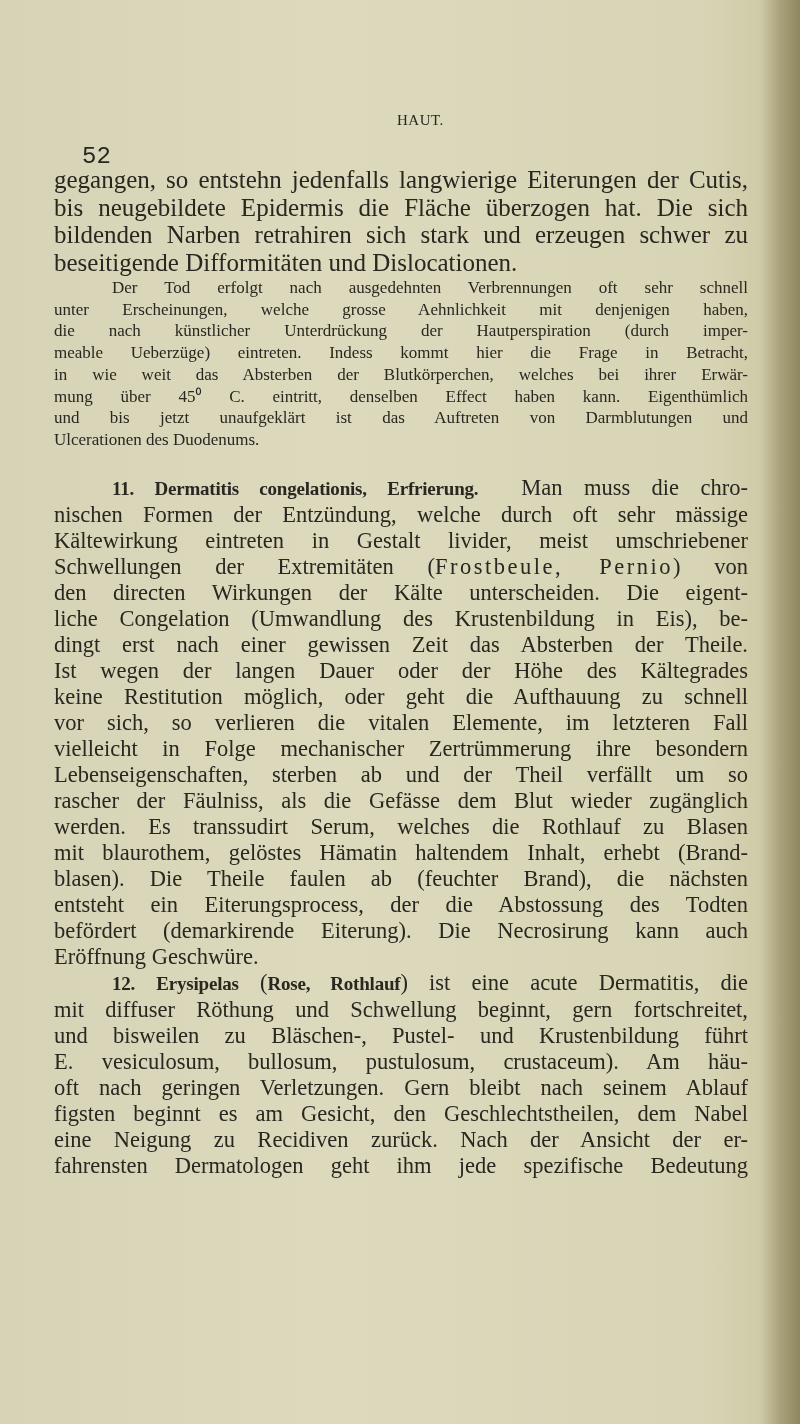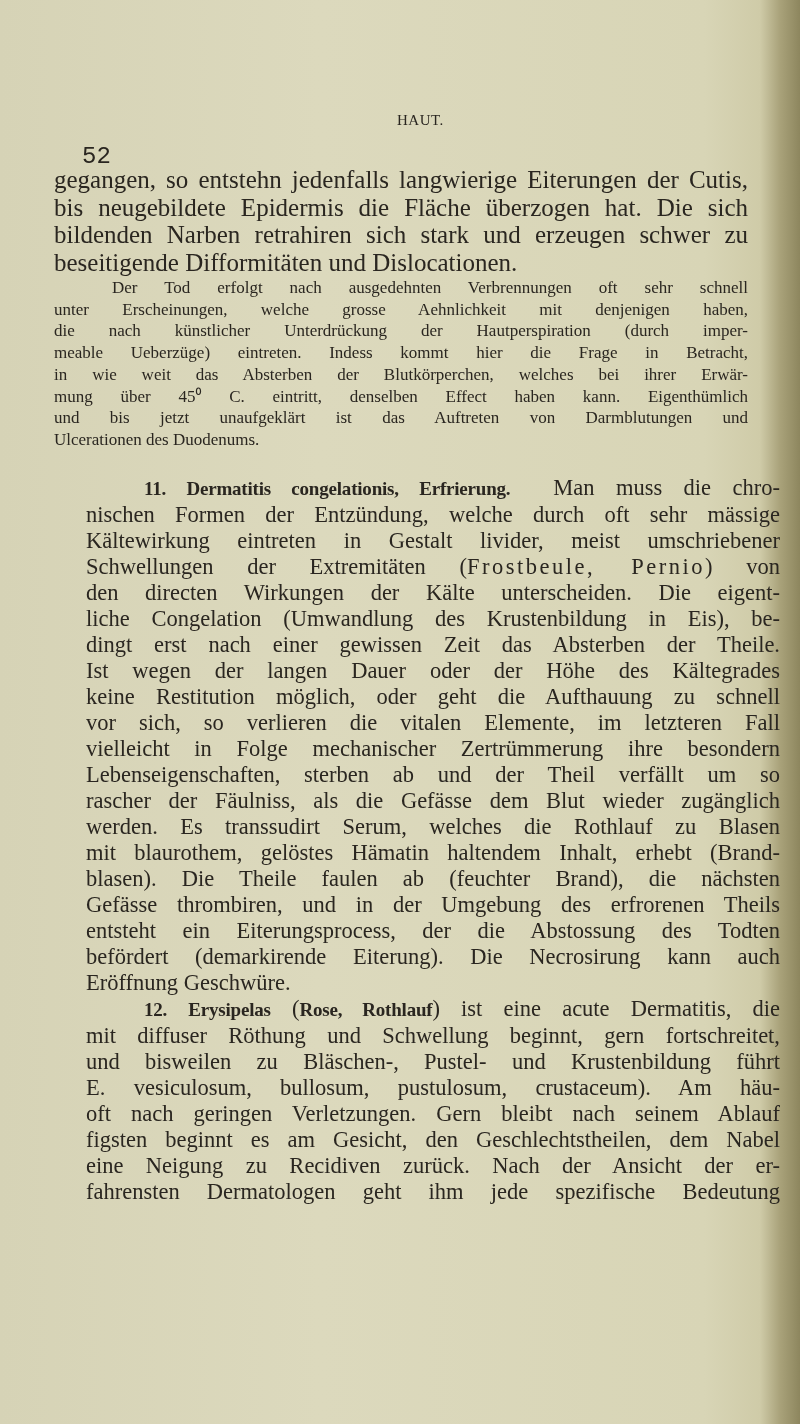--- a/index.html
+++ b/index.html
@@ -41,21 +41,21 @@
     }
     .text {
       position: absolute;
       left: 54px;
       width: 694px;
       font-family: "Liberation Serif", serif;
       text-align: justify;
     }
     .main-block { top: 166px; font-size: 25px; line-height: 27.5px; }
     .small-block { top: 277px; font-size: 17px; line-height: 21.7px; }
-    .section-block { top: 475px; font-size: 22.5px; line-height: 26px; margin-left: 32px; }
+    .section-block { top: 475px; font-size: 22.5px; line-height: 26px; }
     .line { display: block; white-space: nowrap; text-align-last: justify; }
     .line.last { text-align-last: left; }
     .indent { padding-left: 58px; }
     .bold-head { font-weight: bold; font-size: 19px; letter-spacing: -0.2px; }
     .spaced { letter-spacing: 2.5px; }
   </style>
 </head>
 <body>
 
 <div class="page">
@@ -93,21 +93,20 @@
     <span class="line">dingt erst nach einer gewissen Zeit das Absterben der Theile.</span>
     <span class="line">Ist wegen der langen Dauer oder der Höhe des Kältegrades</span>
     <span class="line">keine Restitution möglich, oder geht die Aufthauung zu schnell</span>
     <span class="line">vor sich, so verlieren die vitalen Elemente, im letzteren Fall</span>
     <span class="line">vielleicht in Folge mechanischer Zertrümmerung ihre besondern</span>
     <span class="line">Lebenseigenschaften, sterben ab und der Theil verfällt um so</span>
     <span class="line">rascher der Fäulniss, als die Gefässe dem Blut wieder zugänglich</span>
     <span class="line">werden.  Es transsudirt Serum, welches die Rothlauf zu Blasen</span>
     <span class="line">mit blaurothem, gelöstes Hämatin haltendem Inhalt, erhebt (Brand-</span>
     <span class="line">blasen).  Die Theile faulen ab (feuchter Brand), die nächsten</span>
-    <span class="line">Gefässe thrombiren, und in der Umgebung des erfrorenen Theils</span>
     <span class="line">entsteht ein Eiterungsprocess, der die Abstossung des Todten</span>
     <span class="line">befördert (demarkirende Eiterung).  Die Necrosirung kann auch</span>
     <span class="line last">Eröffnung Geschwüre.</span>
 
     <span class="line indent"><span class="bold-head">12.</span> <span class="bold-head">Erysipelas</span><span> (</span><span class="bold-head">Rose, Rothlauf</span><span>)</span><span> ist eine acute Dermatitis, die</span></span>
     <span class="line">mit diffuser Röthung und Schwellung beginnt, gern fortschreitet,</span>
     <span class="line">und bisweilen zu Bläschen-, Pustel- und Krustenbildung führt</span>
     <span class="line">E. vesiculosum, bullosum, pustulosum, crustaceum).  Am häu-</span>
     <span class="line">oft nach geringen Verletzungen.  Gern bleibt nach seinem Ablauf</span>
     <span class="line">figsten beginnt es am Gesicht, den Geschlechtstheilen, dem Nabel</span>

